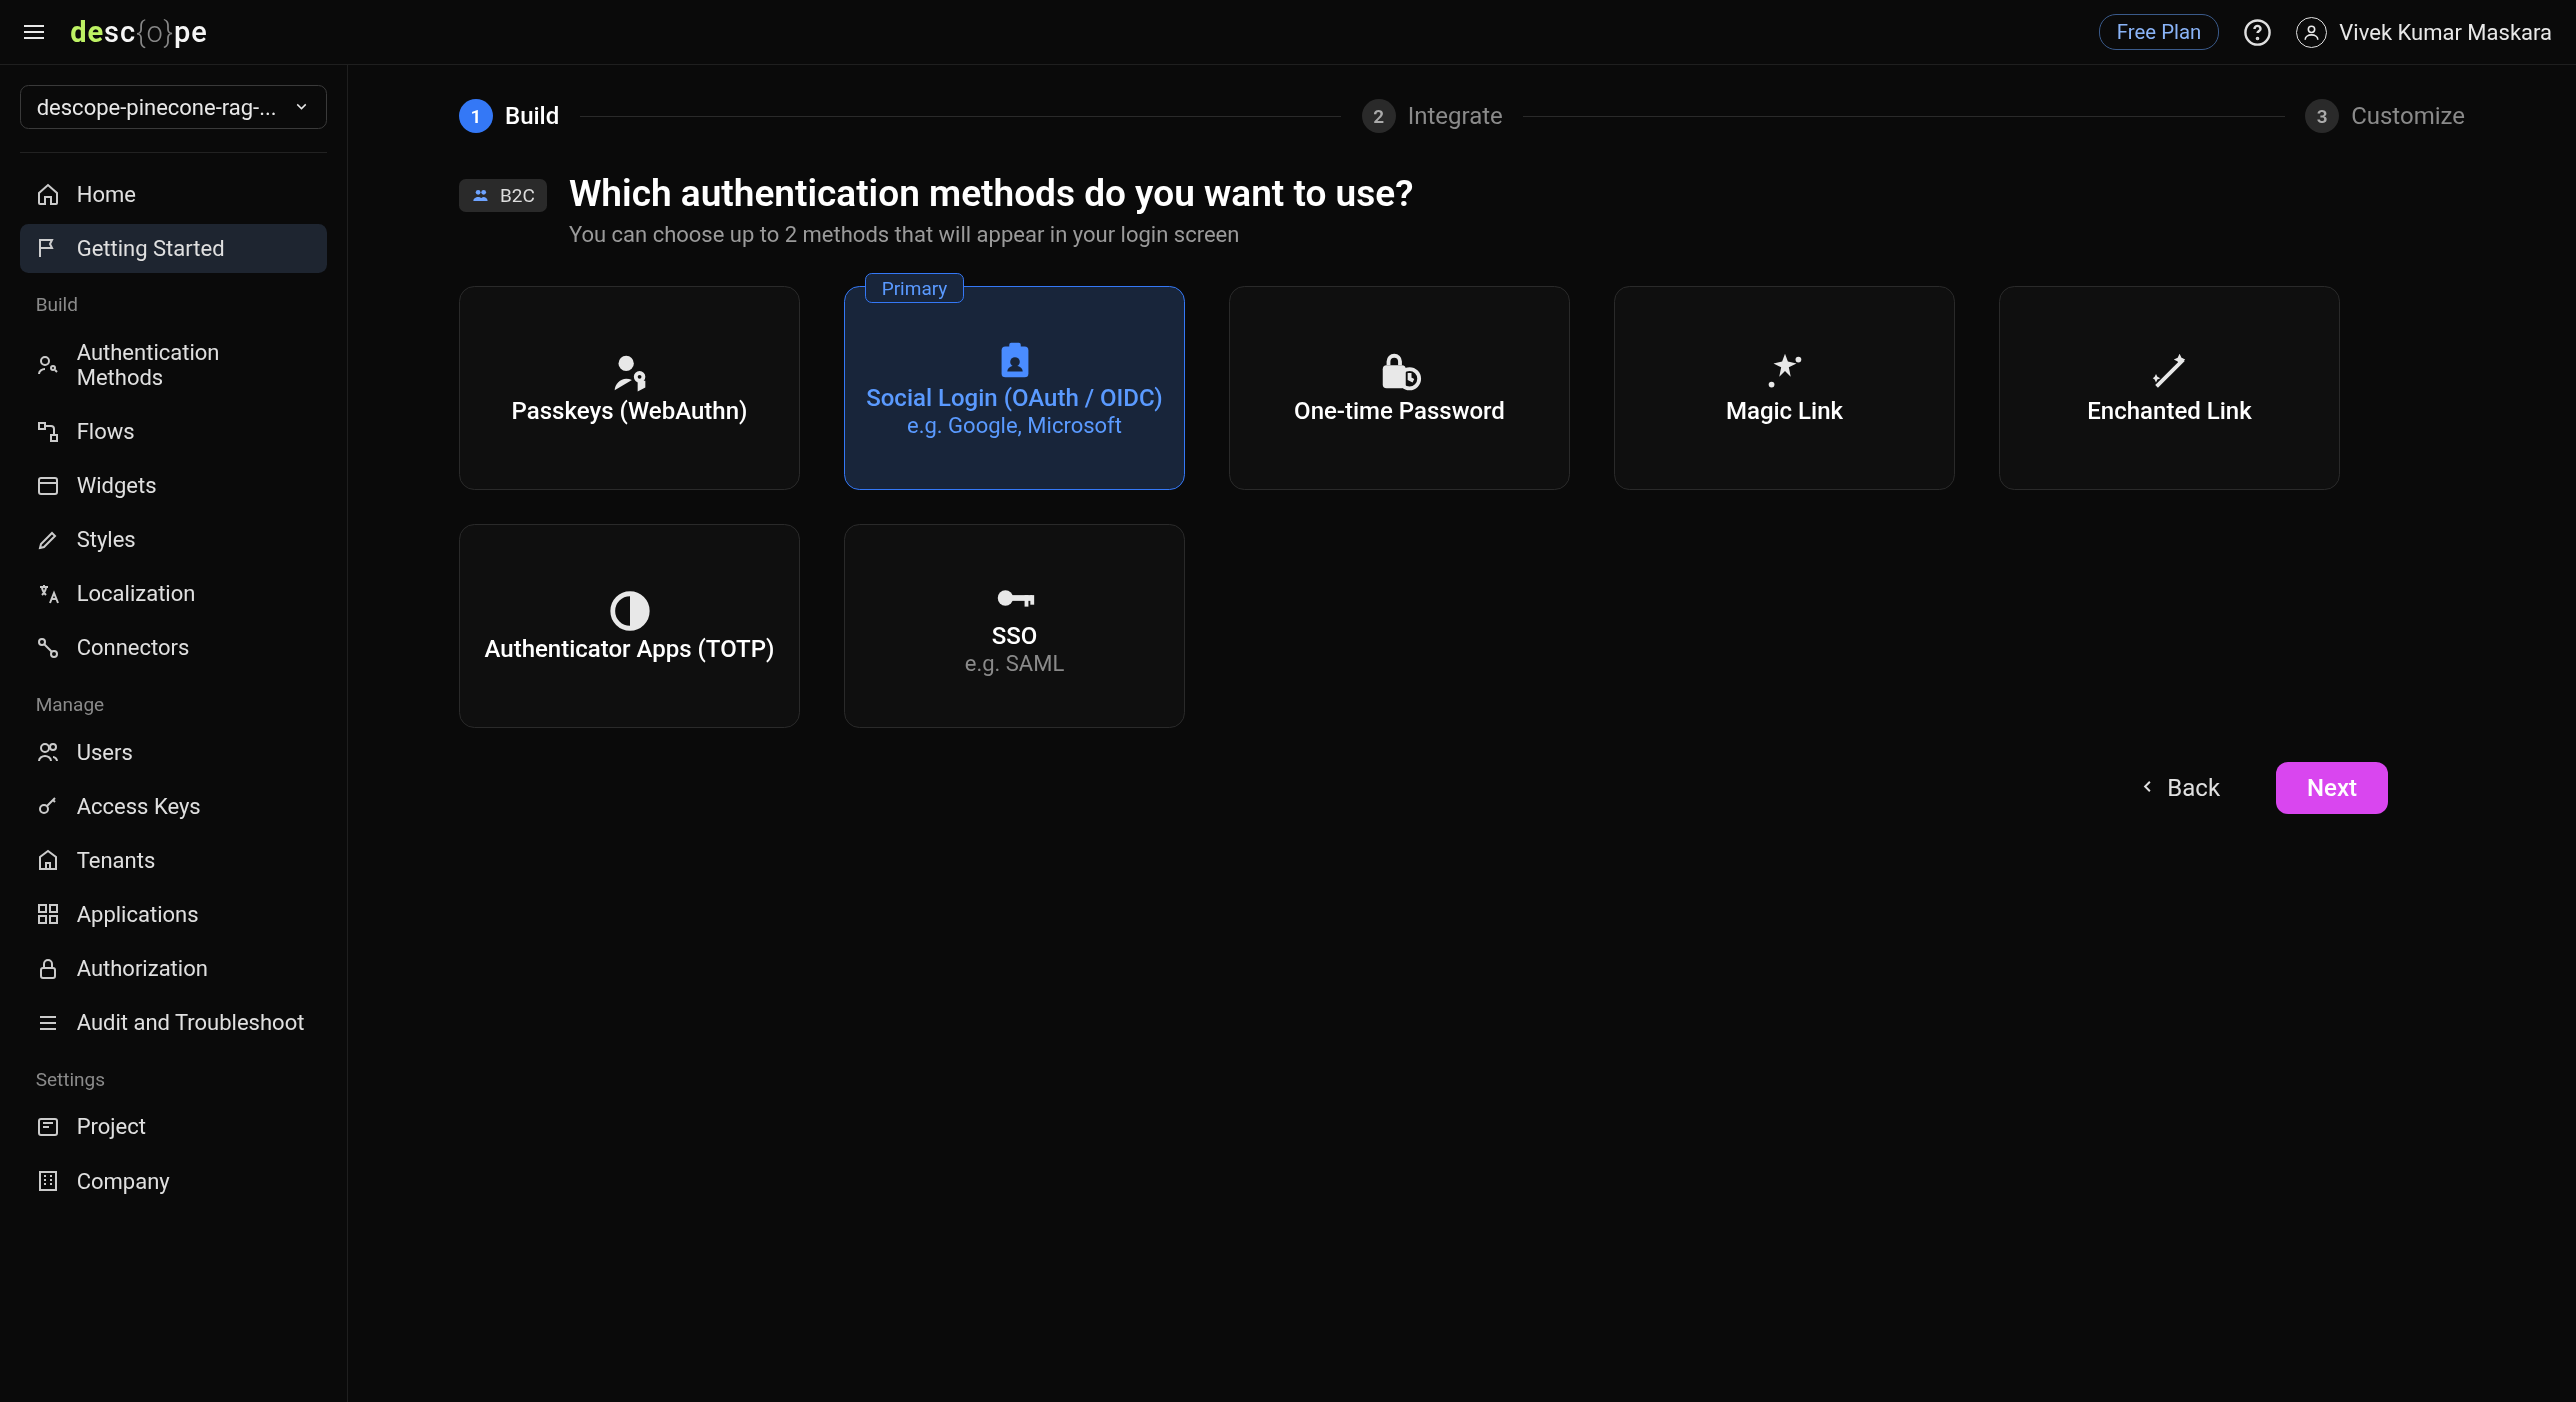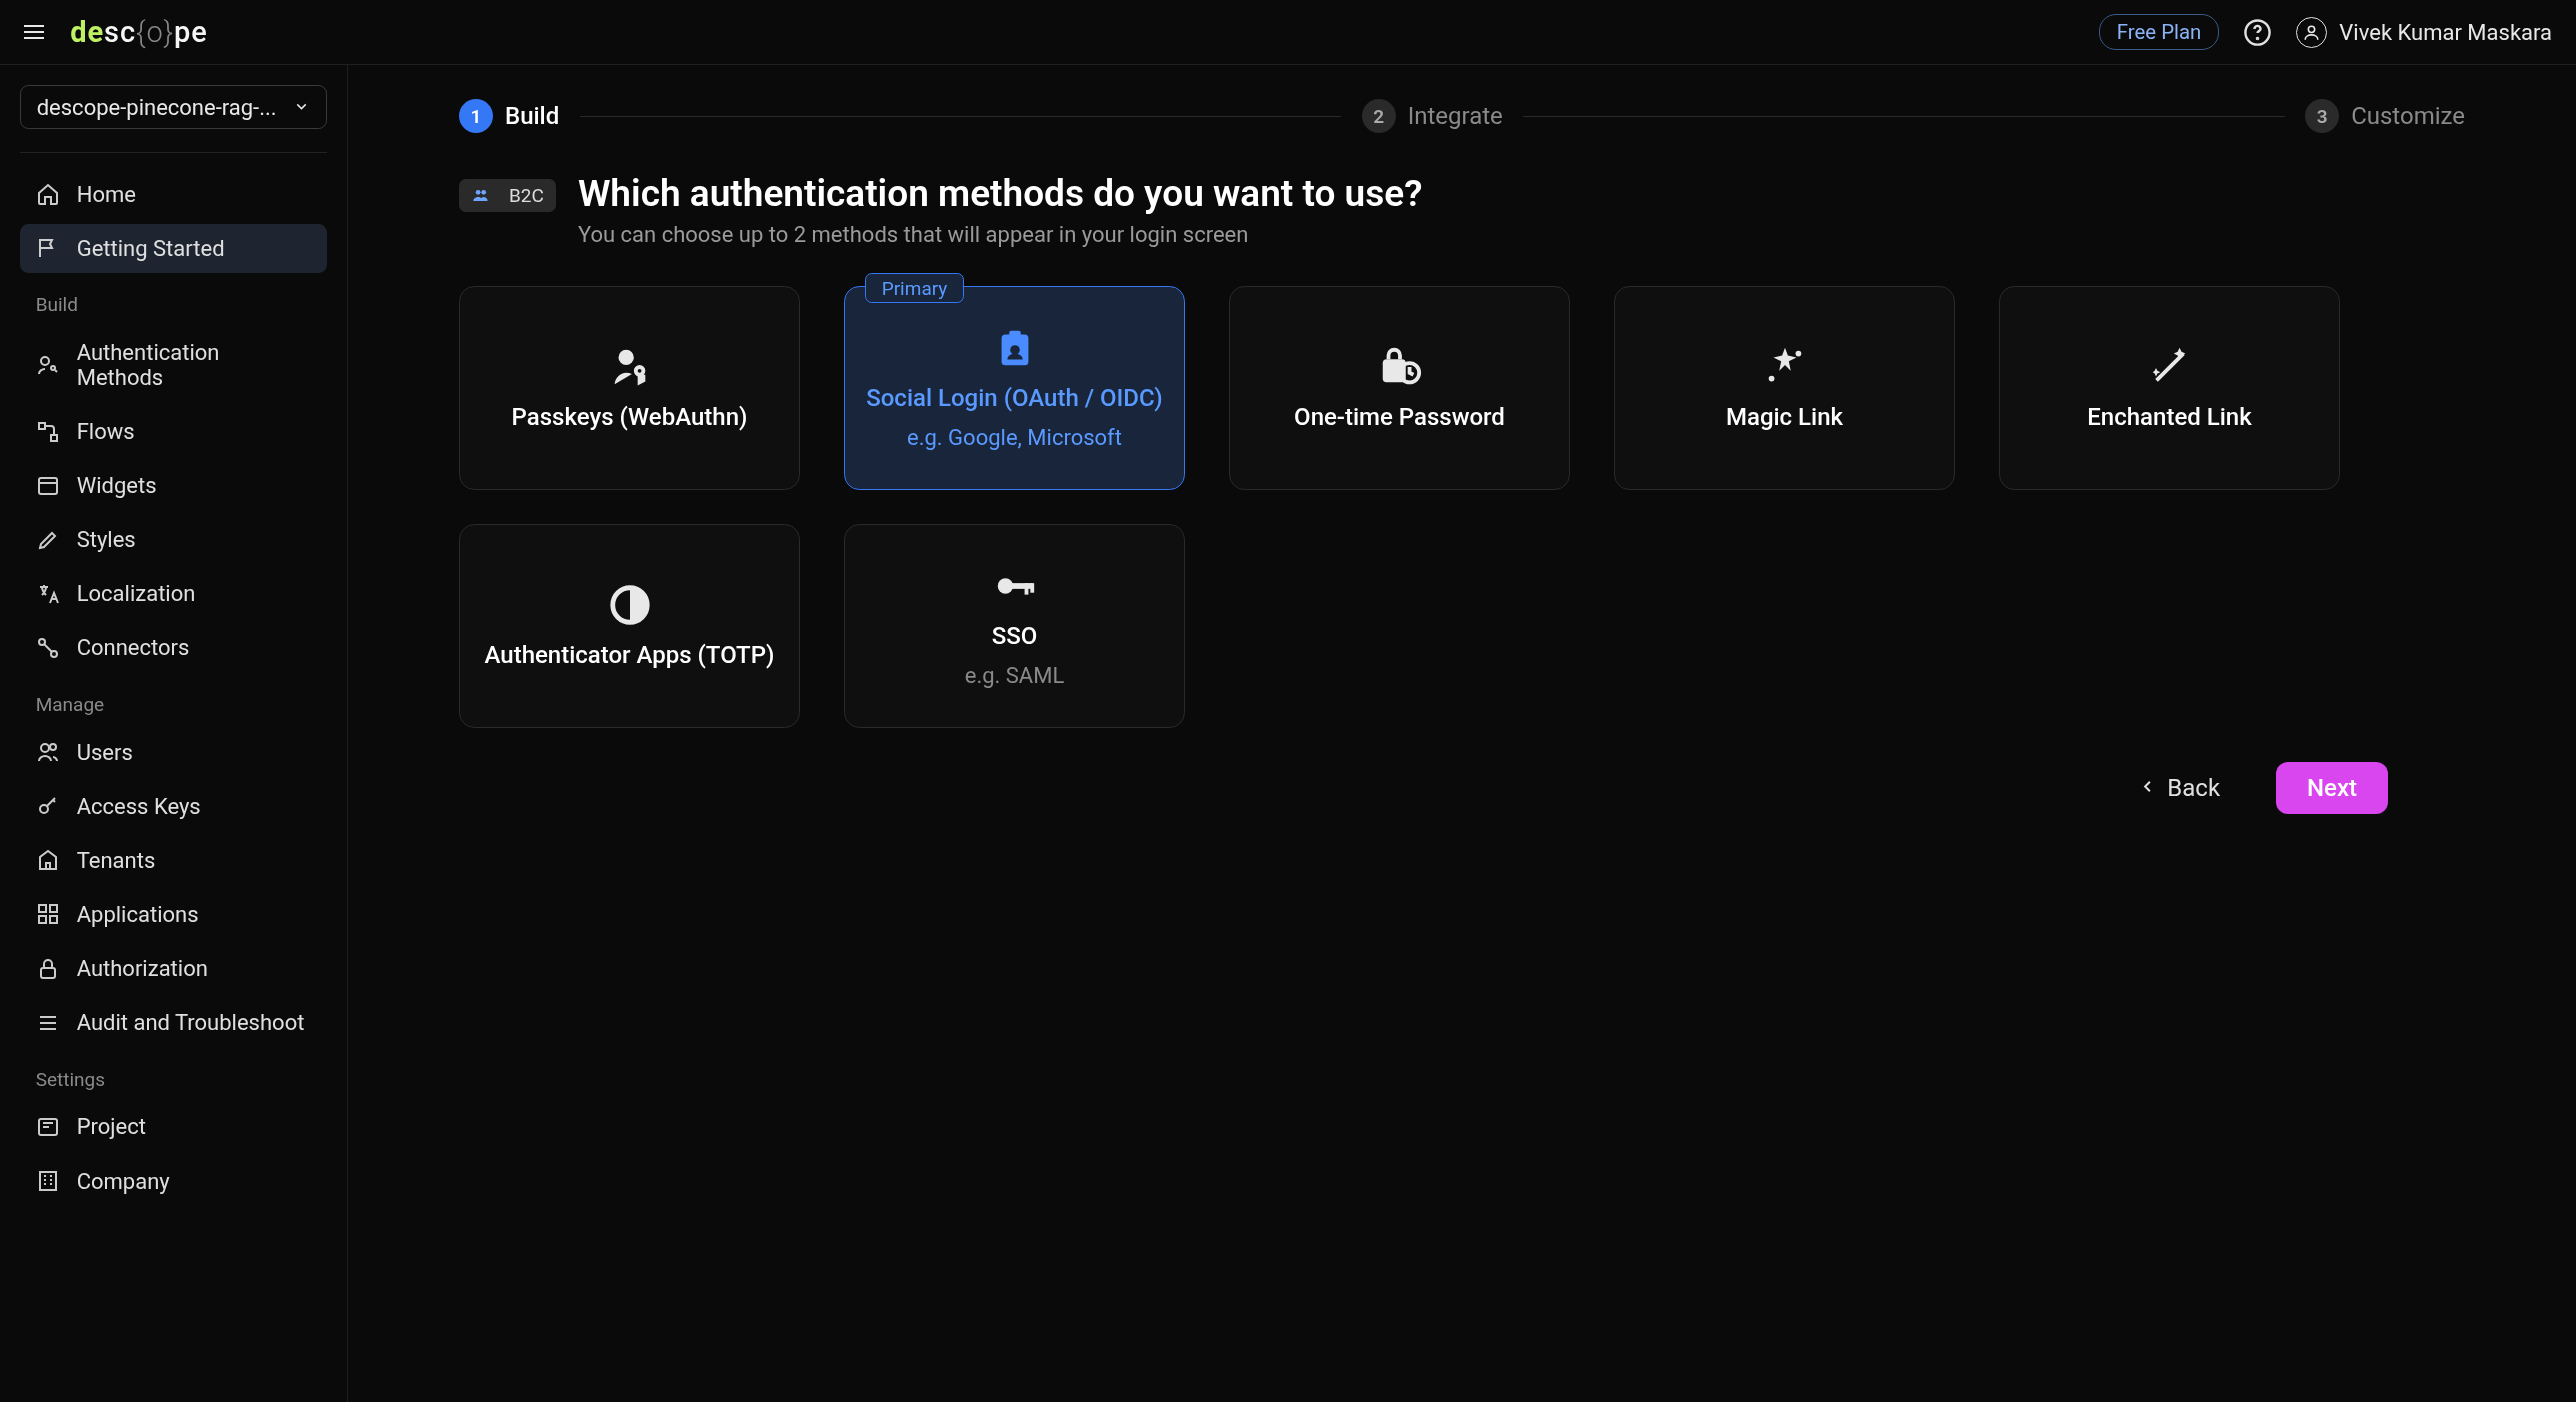--- a/index.html
+++ b/index.html
@@ -104,41 +104,41 @@
 .step-line { flex: 1; height: 0.9px; background: #2a2a2a; margin: 0 20.4px; }
 
 
 .head-row { display: flex; align-items: flex-start; gap: 22px; margin-bottom: 39px; }
 .b2c-chip {
   background: #2a2a2a;
   padding: 5.1px 12px;
   border-radius: 6.8px;
   display: flex;
   align-items: center;
-  gap: 19px;
+  gap: 10px;
   font-size: 19px;
   color: #ddd;
   margin-top: 6.8px;
 }
 .b2c-chip svg { width: 19px; height: 19px; color: #6ea3ff; }
 .title { font-size: 37px; font-weight: 600; color: #fff; margin-bottom: 6.8px; }
 .subtitle { font-size: 22px; color: #9a9a9a; }
 
 
 .cards { display: grid; grid-template-columns: repeat(5, 341px); gap: 44px; margin-bottom: 34px; }
 .row2 { grid-template-columns: repeat(5, 341px); }
 .card {
   height: 204px;
   border: 0.9px solid #2a2a2a;
   border-radius: 15.3px;
   display: flex;
   flex-direction: column;
   align-items: center;
   justify-content: center;
-  gap: 13px;
+  gap: 1px;
   cursor: pointer;
   position: relative;
   background: #0f0f0f;
 }
 .card.selected {
   border-color: #3478f6;
   background: #18253a;
 }
 .card .cicon { width: 46px; height: 46px; color: #e8e8e8; }
 .card.selected .cicon { color: #4a8cff; }

